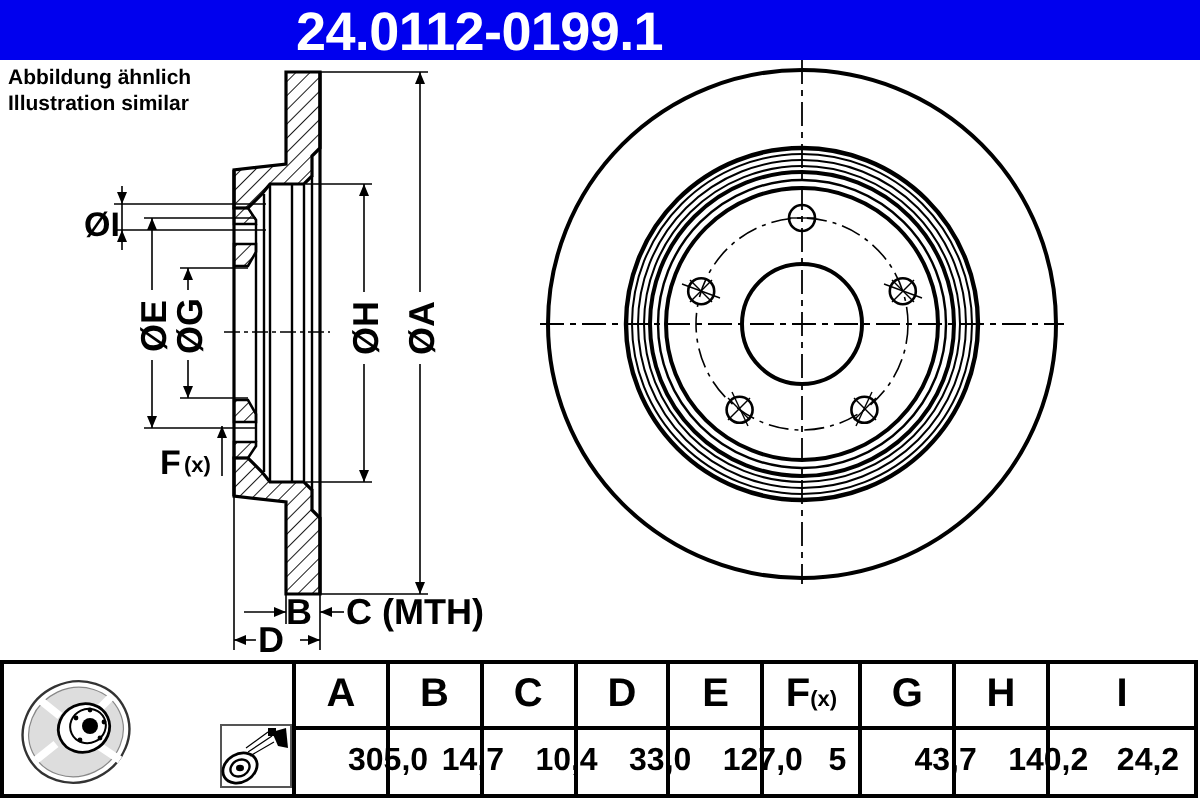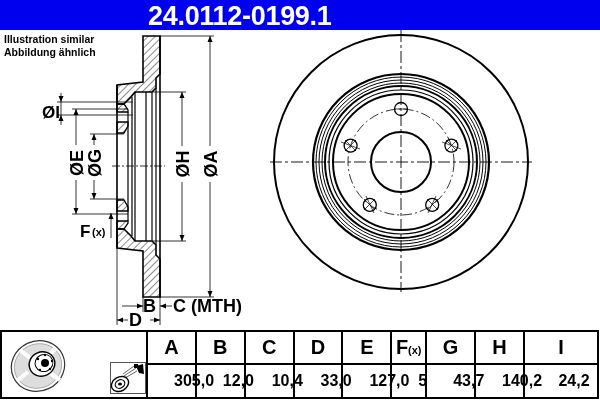--- a/index.html
+++ b/index.html
@@ -27,22 +27,22 @@
   .spray-img { position:absolute; left:108px; top:30px; }
 </style>
 </head>
 <body>
 
 <div class="header">
   <span class="pn">24.0112-0199.1</span>
 </div>
 
 <div class="note">
+  <div>Abbildung ähnlich</div>
   <div>Illustration similar</div>
-  <div>Abbildung ähnlich</div>
 </div>
 
 <svg class="draw" width="600" height="330" viewBox="0 0 600 330">
   <defs>
     <pattern id="hatch" patternUnits="userSpaceOnUse" width="5" height="5" patternTransform="rotate(45)">
       <line x1="0" y1="0" x2="0" y2="5" stroke="#000" stroke-width="0.9"></line>
     </pattern>
   </defs>
 
   <g stroke="#000" fill="none">
@@ -196,28 +196,28 @@
         <path d="M14,14 L26,6 M15,16 L27,9 M13,12 L24,4" stroke="#000" stroke-width="0.6"></path>
         <path d="M26,4 L33,2 L34,12 L29,11 Z" fill="#000"></path>
         <rect x="24" y="2" width="4" height="4" fill="#000"></rect>
       </svg>
     </td>
     <td>A</td>
     <td>B</td>
     <td>C</td>
     <td>D</td>
     <td>E</td>
-    <td style="width:35px"><span>F</span><span class="fx-sub">(x)</span></td>
+    <td style="width:49px"><span>F</span><span class="fx-sub">(x)</span></td>
     <td>G</td>
     <td>H</td>
     <td style="width:74px">I</td>
   </tr>
   <tr class="vals">
     <td>305,0</td>
-    <td>12,0</td>
+    <td>14,7</td>
     <td>10,4</td>
     <td>33,0</td>
     <td>127,0</td>
     <td>5</td>
     <td>43,7</td>
     <td>140,2</td>
     <td>24,2</td>
   </tr>
 </tbody>
   </table>

